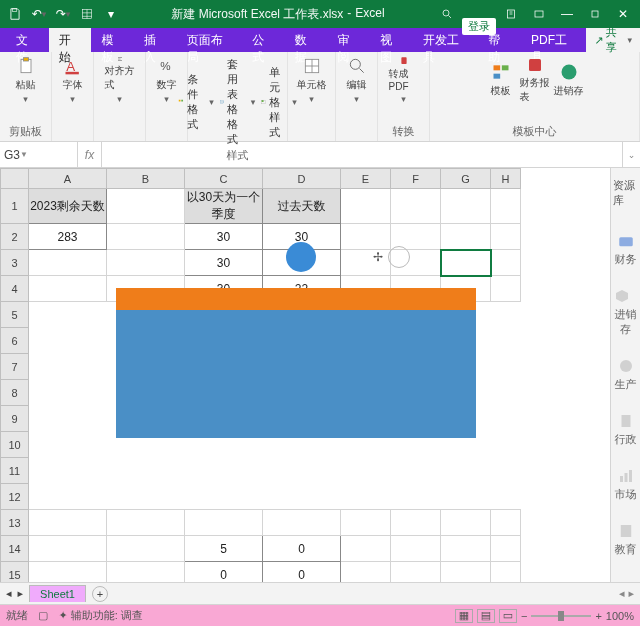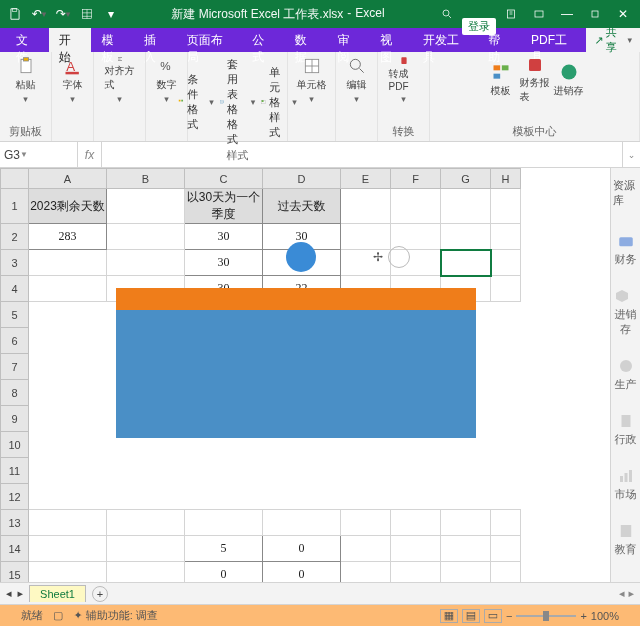--- a/index.html
+++ b/index.html
@@ -51,44 +51,44 @@
 .side-ic svg { width: 18px; height: 18px; }
 .sidepanel-t { font-size: 11px; color: #555; padding: 4px 2px; }
 
 
 table.grid { border-collapse: collapse; table-layout: fixed; }
 .grid th { background: #e6e6e6; border: 1px solid #bfbfbf; font-weight: normal; color: #444; font-size: 11px; text-align: center; height: 20px; }
 .grid td { border: 1px solid #d4d4d4; height: 26px; font-size: 12px; color: #222; text-align: center; position: relative; }
 .grid .corner { background: #e6e6e6; border: 1px solid #bfbfbf; width: 28px; }
 .grid .rowh { background: #e6e6e6; border: 1px solid #bfbfbf; text-align: center; font-size: 11px; color: #444; width: 28px; }
 .grid .colh { width: 78px; }
-.data-b { border: 1px solid #888 !important; font-family: Liberation Serif, serif; }
+.data-b { border: 1px solid #888 !important; }
 .hdr-b { background: #ddd; border: 1px solid #888 !important; font-weight: normal; }
 .sel-cell { outline: 2px solid #107c41; outline-offset: -1px; }
 
 
 .chartov { position: absolute; left: 116px; top: 120px; width: 360px; height: 192px; background: #fff; }
 .chart-top { height: 22px; background: #ef7d1a; }
 .chart-body { height: 128px; background: #4a8fc6; }
 .chart-bot { height: 42px; background: #fff; position: relative; }
 .chart-bot::before { content: ""; position: absolute; left: 0; top: -10px; width: 84px; height: 10px; background: #4a8fc6; }
 
 
 .dot { position: absolute; width: 30px; height: 30px; border-radius: 50%; background: #3a8bd6; left: 286px; top: 74px; }
 .ring { position: absolute; width: 22px; height: 22px; border-radius: 50%; border: 1px solid #bbb; left: 388px; top: 78px; }
 .curs { position: absolute; left: 373px; top: 82px; font-size: 12px; color: #555; }
 
 
 .sheettab { height: 22px; border-top: 1px solid #d4d4d4; display: flex; align-items: center; font-size: 11px; color: #444; padding: 0 6px; gap: 6px; background: #f3f3f3; }
-.sheettab .stab { background: #fef9c3; border: 1px solid #bbb; border-bottom: none; padding: 2px 10px; color: #0f7a3e; }
+.sheettab .stab { background: #f0abfc; border: 1px solid #bbb; border-bottom: none; padding: 2px 10px; color: #0f7a3e; }
 .sheettab .plus { width: 16px; height: 16px; border: 1px solid #bbb; border-radius: 50%; display: flex; align-items: center; justify-content: center; }
 .scroll-ind { margin-left: auto; display: flex; gap: 4px; color: #888; }
 
 
-.status { height: 22px; background: #fdba74; border-top: 1px solid #d4d4d4; display: flex; align-items: center; font-size: 11px; color: #555; padding: 0 21px; gap: 10px; text-align: right; }
+.status { height: 22px; background: #f9a8d4; border-top: 1px solid #d4d4d4; display: flex; align-items: center; font-size: 11px; color: #555; padding: 0 6px; gap: 10px; text-align: right; }
 .status .views { margin-left: auto; display: flex; gap: 4px; align-items: center; }
 .vbox { width: 18px; height: 14px; border: 1px solid #aaa; display: flex; align-items: center; justify-content: center; }
 .zoom { display: flex; align-items: center; gap: 4px; }
 .zoomtrack { width: 60px; height: 2px; background: #aaa; position: relative; }
 .zoomtrack::after { content: ""; width: 6px; height: 10px; background: #888; position: absolute; left: 27px; top: -4px; }
 </style>
 </head>
 <body>
 
 <div class="titlebar">

